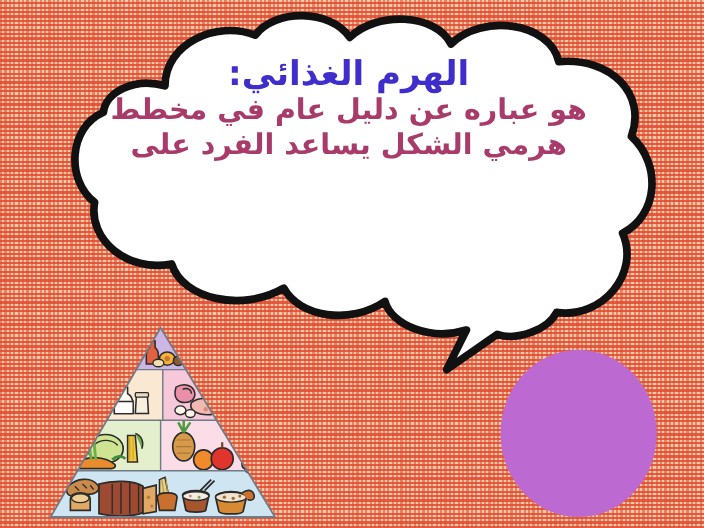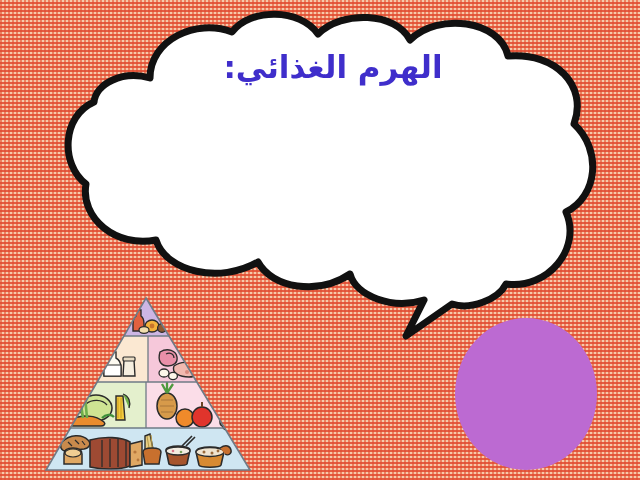--- a/index.html
+++ b/index.html
@@ -50,21 +50,21 @@
     position: absolute;
     left: 0;
     top: 0;
     width: 640px;
     height: 480px;
   }
 
   
   #bubble-text {
     position: absolute;
-    left: 96px;
+    left: 80px;
     top: 50px;
     width: 474px;
     direction: rtl;
     text-align: center;
     z-index: 5;
     pointer-events: none;
   }
   .line {
     font-weight: bold;
     line-height: 1.12;
@@ -120,20 +120,22 @@
         C 318 296, 272 288, 258 262
         C 220 284, 166 272, 156 240
         C 116 248, 80 218, 86 184
         C 60 164, 62 116, 94 102
         C 96 84, 122 70, 150 78
         Z" fill="#ffffff" stroke="#111111" stroke-width="7" stroke-linejoin="round"></path>
   </svg>
 
   <div id="bubble-text">
     <div class="line" id="title-line">الهرم الغذائي:</div>
+    <div class="line body-line l1">هو عباره عن دليل عام في مخطط</div>
+    <div class="line body-line l2">هرمي الشكل يساعد الفرد على</div>
   </div>
 
   <svg id="pyramid" viewBox="0 0 216 180">
     <defs>
       <clipPath id="tri-clip">
         <polygon points="106,4 210,176 6,176"></polygon>
       </clipPath>
     </defs>
 
     <g clip-path="url(#tri-clip)">

